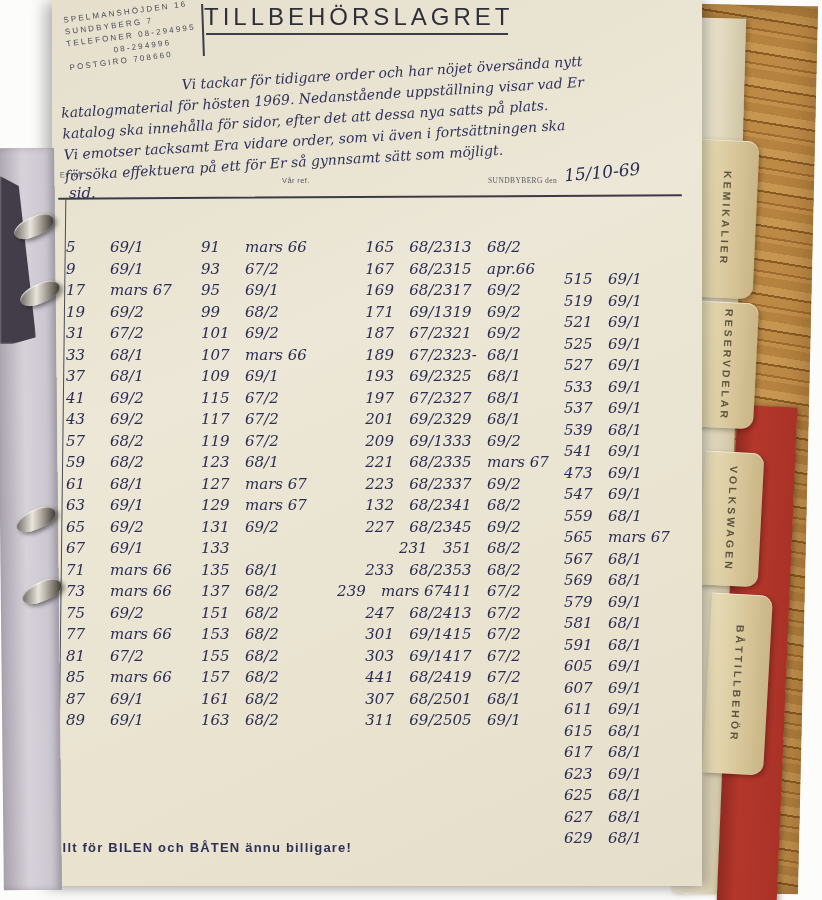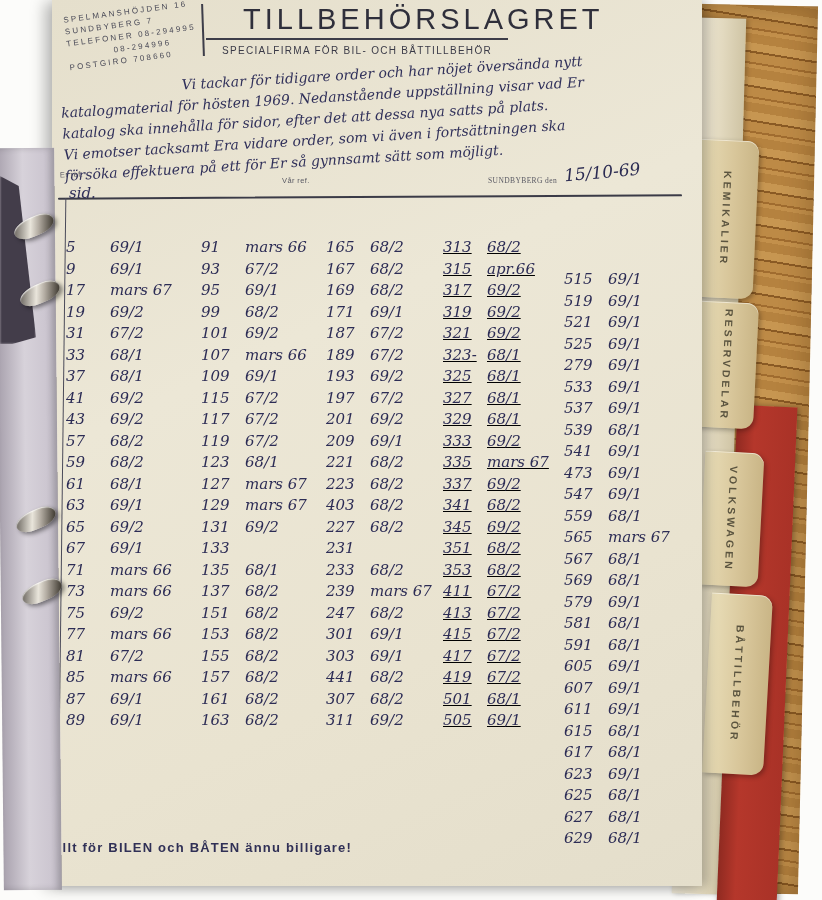--- a/index.html
+++ b/index.html
@@ -78,21 +78,21 @@
   .address{
     position:absolute;left:14px;top:6px;transform:rotate(-7.5deg);
     font-size:8px;letter-spacing:2.2px;color:#4b4b58;line-height:1.5;white-space:nowrap;
   }
   .address .l3{margin-left:46px;}
   .lh-divider{
     position:absolute;left:150px;top:4px;width:1.6px;height:52px;
     background:#3d3d49;transform:rotate(-2deg);
   }
   .title-block{position:absolute;left:152px;top:3px;width:306px;text-align:center;}
-  .company{font-size:29px;letter-spacing:4px;color:#2f2f3b;white-space:nowrap;padding-left:39px;}
+  .company{font-size:24px;letter-spacing:4px;color:#2f2f3b;white-space:nowrap;}
   .title-rule{height:1.6px;background:#3d3d49;margin:2px 2px 5px;}
   .tagline{font-size:10px;letter-spacing:1.3px;color:#3a3a47;white-space:nowrap;}
   
   .script{font-family:"DejaVu Serif", serif;font-style:italic;color:#30305a;}
   .paragraph{
     position:absolute;left:10px;top:64px;width:600px;
     transform:rotate(-3.4deg);
     font-size:14px;line-height:21px;white-space:nowrap;
   }
   .paragraph .line.first{padding-left:122px;}
@@ -112,22 +112,22 @@
   .v-rule{
     position:absolute;left:10px;top:198px;width:1.4px;height:546px;
     background:#4a4a59;transform:rotate(.7deg);
   }
   .sid{position:absolute;left:17px;top:184px;font-size:15px;}
   
   .table{position:absolute;left:14px;top:238px;width:622px;display:flex;}
   .tcol{display:flex;flex-direction:column;}
   .tcol.c0{width:135px;}
   .tcol.c1{width:125px;}
-  .tcol.c2{width:117px;}
-  .tcol.c3{width:121px;text-decoration:underline;}
+  .tcol.c2{width:117px;align-items:flex-end;}
+  .tcol.c3{width:121px;}
   .tcol.c4{width:124px;margin-top:32px;}
   .trow{height:21.5px;display:flex;align-items:baseline;
         font-family:"DejaVu Serif", serif;font-style:italic;
         font-size:15px;color:#2c2c55;white-space:nowrap;}
   .trow .pg{width:44px;}
   .trow .ed{padding-left:0px;}
   
   .slogan{
     position:absolute;left:0;top:840px;width:100%;text-align:left;
     font-size:13px;letter-spacing:1.2px;color:#303056;font-weight:bold;
@@ -161,21 +161,20 @@
     <div>TELEFONER 08-294995</div>
     <div class="l3">08-294996</div>
     <div>POSTGIRO 708660</div>
   </div>
 
   <div class="lh-divider"></div>
 
   <div class="title-block">
     <div class="company">TILLBEHÖRSLAGRET</div>
     <div class="title-rule"></div>
-    <div class="tagline">SPECIALFIRMA FÖR BIL- OCH BÅTTILLBEHÖR</div>
   </div>
 
   <div class="paragraph script">
     <div class="line first">Vi tackar för tidigare order och har nöjet översända nytt</div>
     <div class="line">katalogmaterial för hösten 1969. Nedanstående uppställning visar vad Er</div>
     <div class="line">katalog ska innehålla för sidor, efter det att dessa nya satts på plats.</div>
     <div class="line">Vi emotser tacksamt Era vidare order, som vi även i fortsättningen ska</div>
     <div class="line">försöka effektuera på ett för Er så gynnsamt sätt som möjligt.</div>
   </div>
 
@@ -420,21 +419,21 @@
         </div>
         <div class="trow">
           <span class="pg">221</span>
           <span class="ed">68/2</span>
         </div>
         <div class="trow">
           <span class="pg">223</span>
           <span class="ed">68/2</span>
         </div>
         <div class="trow">
-          <span class="pg">403</span>
+          <span class="pg">132</span>
           <span class="ed">68/2</span>
         </div>
         <div class="trow">
           <span class="pg">227</span>
           <span class="ed">68/2</span>
         </div>
         <div class="trow">
           <span class="pg">231</span>
           <span class="ed"></span>
         </div>
@@ -576,21 +575,21 @@
         </div>
         <div class="trow">
           <span class="pg">521</span>
           <span class="ed">69/1</span>
         </div>
         <div class="trow">
           <span class="pg">525</span>
           <span class="ed">69/1</span>
         </div>
         <div class="trow">
-          <span class="pg">279</span>
+          <span class="pg">527</span>
           <span class="ed">69/1</span>
         </div>
         <div class="trow">
           <span class="pg">533</span>
           <span class="ed">69/1</span>
         </div>
         <div class="trow">
           <span class="pg">537</span>
           <span class="ed">69/1</span>
         </div>

